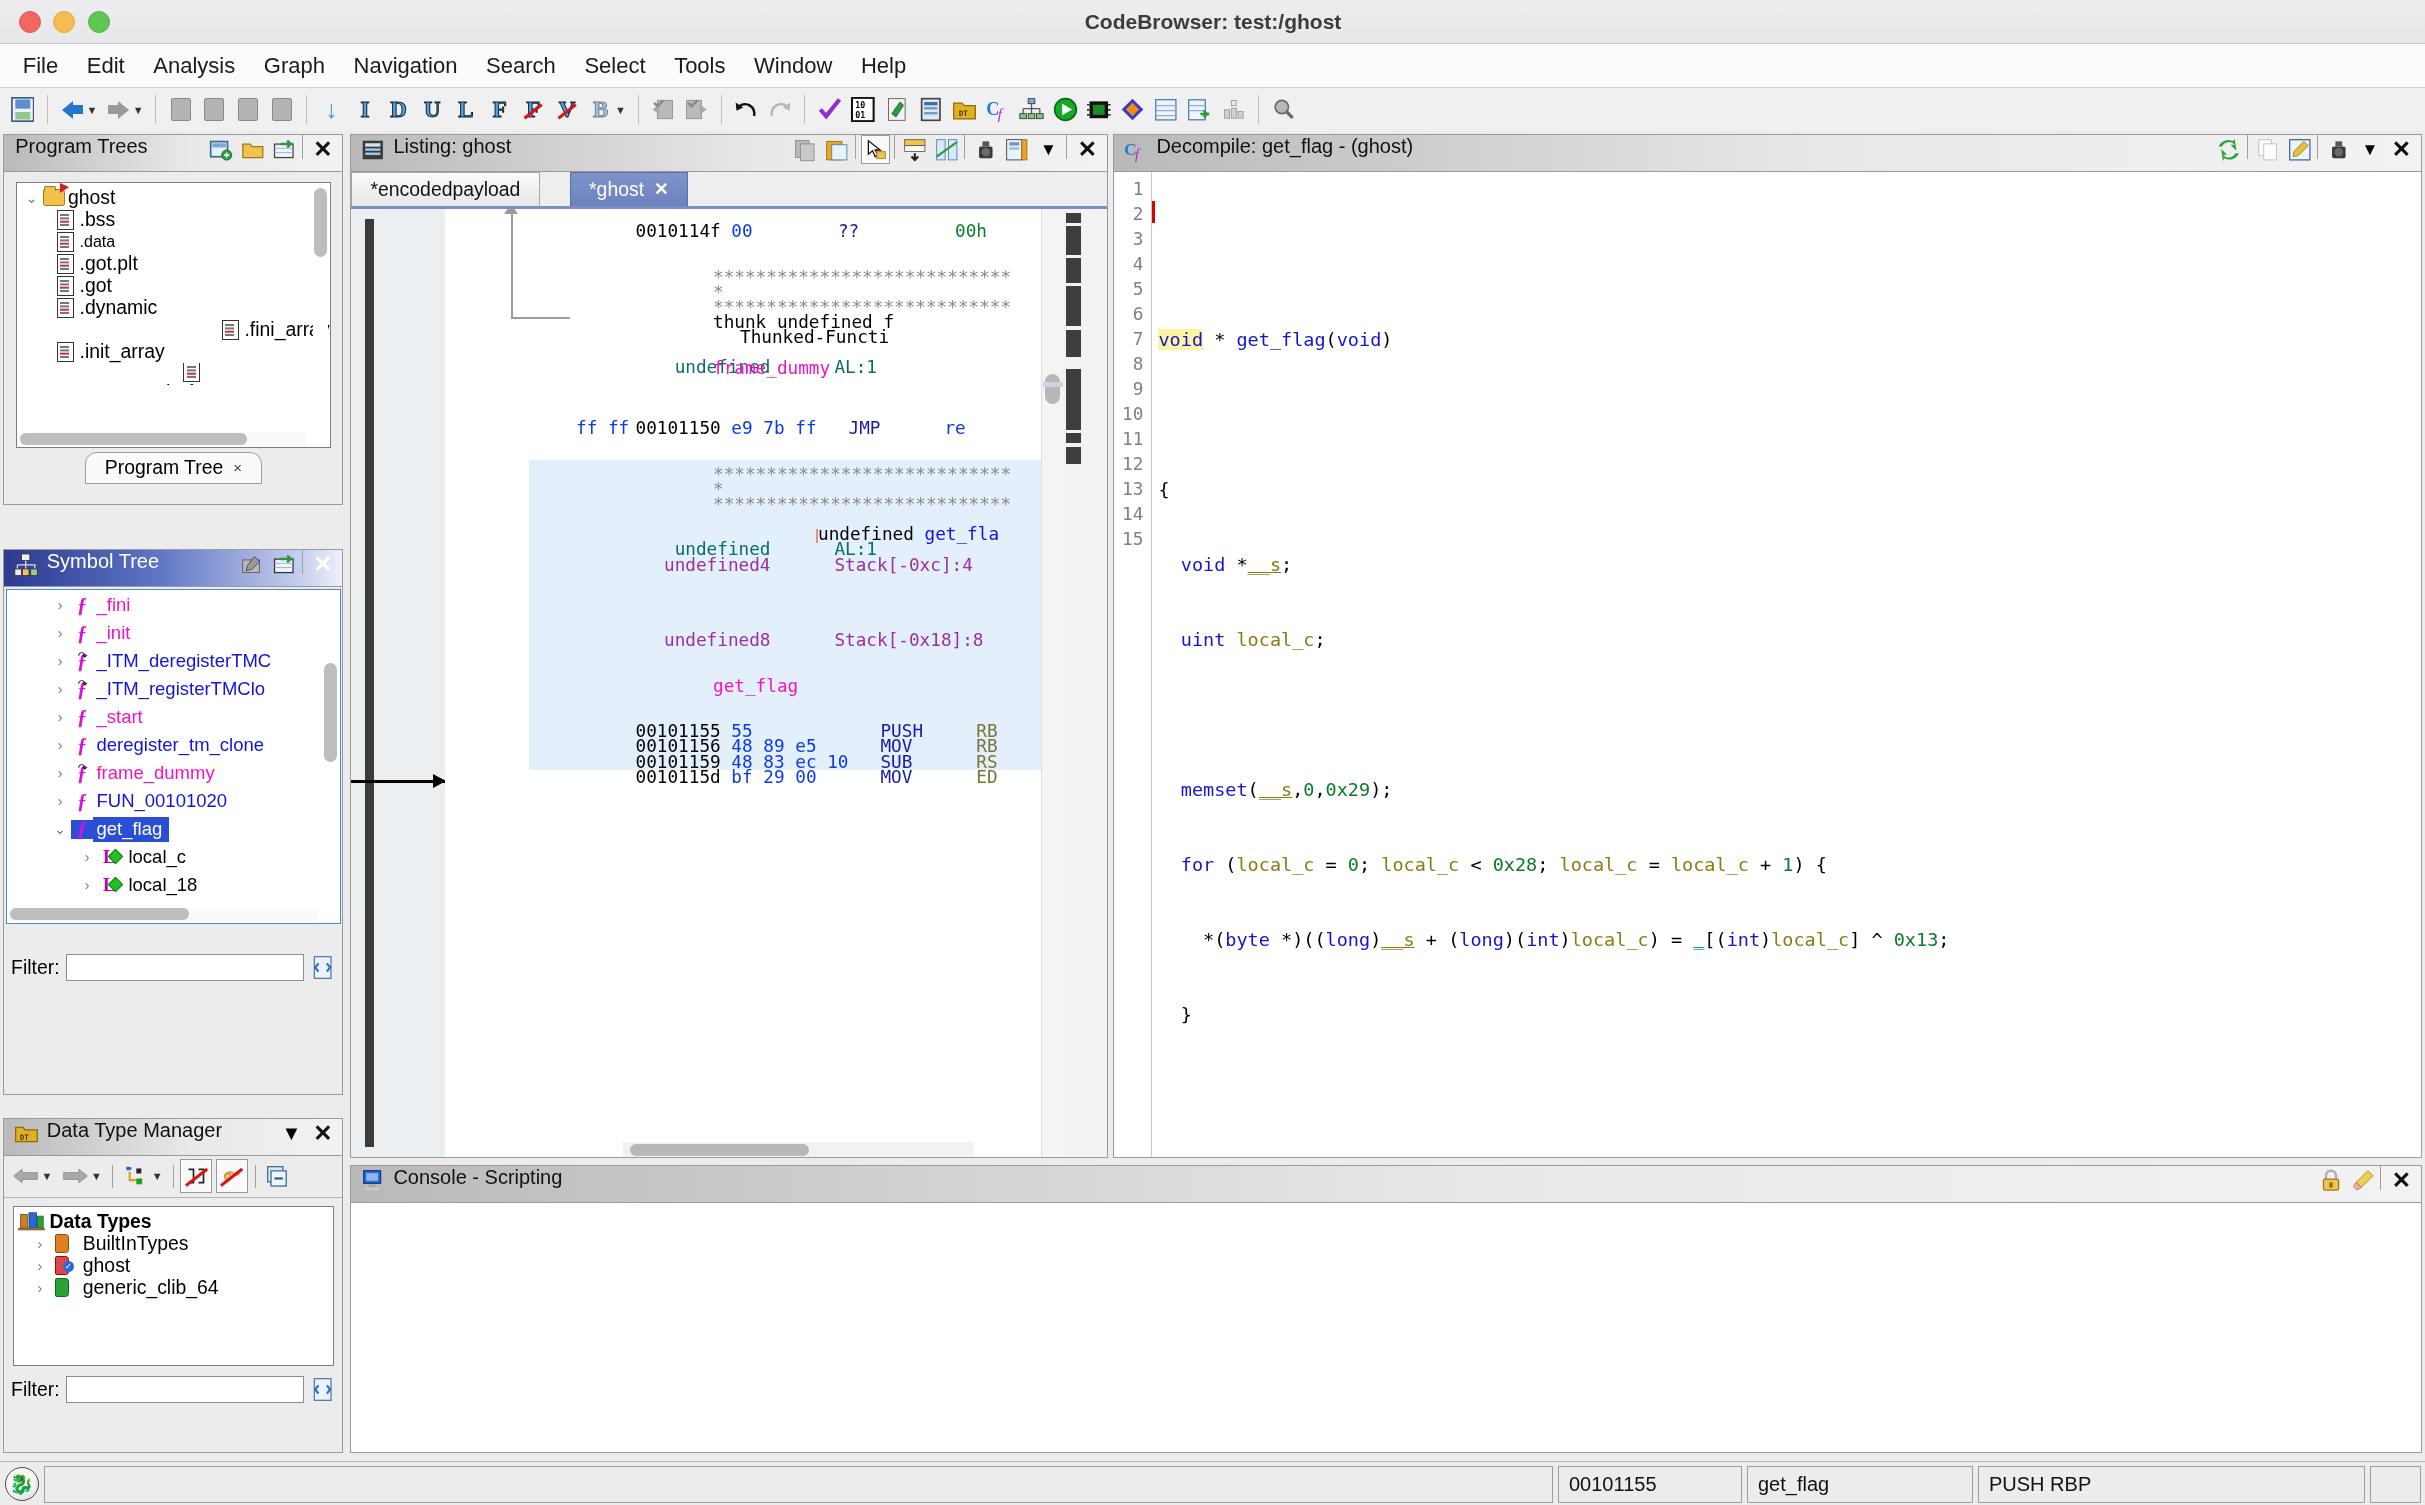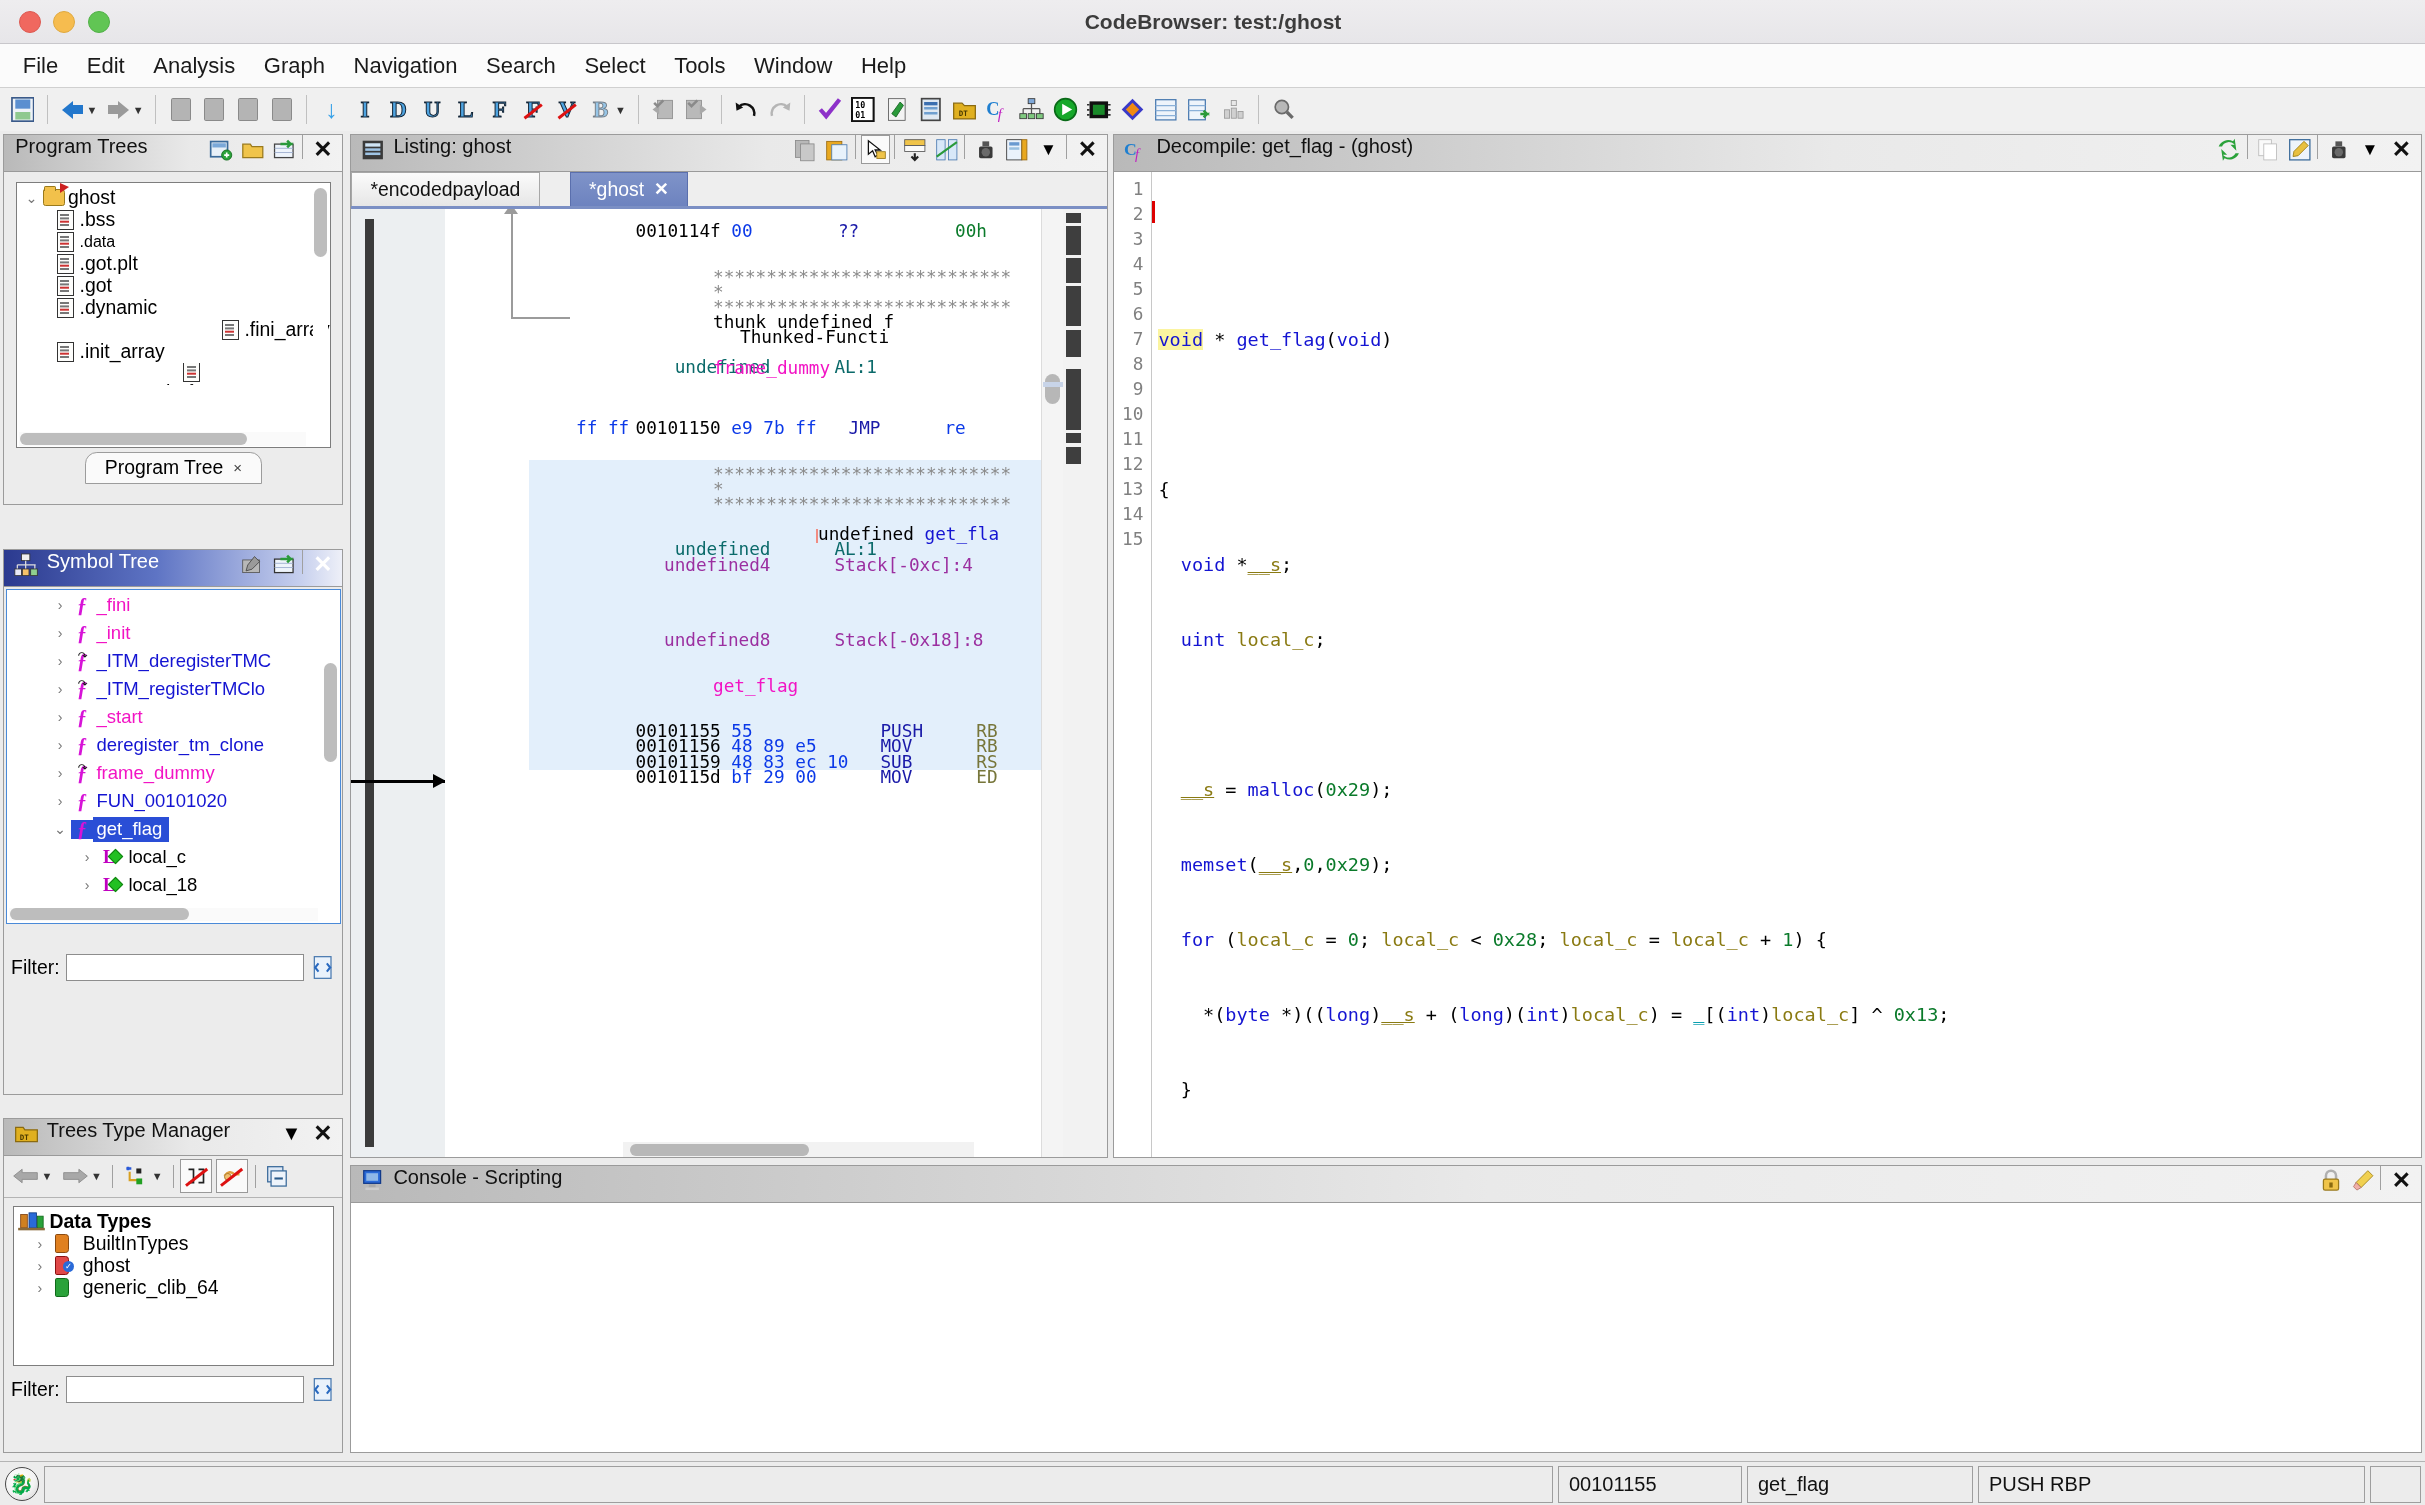--- a/index.html
+++ b/index.html
@@ -726,21 +726,21 @@
   </div>
 
   <div class="panel" style="left:3.4px; top:987px; width:340px; height:335px;">
     <div class="panel-head">
       <span class="head-btn">
         <svg width="25" height="22" viewBox="0 0 30 26" style="font-size:20px">
             <path d="M2 5 h9 l2 3 h15 v14 H2 Z" fill="#e0b020" stroke="#8a6a10" stroke-width="1.5"></path>
             <text x="7" y="20" font-size="9" font-weight="bold" fill="#4a3a00" font-family="monospace">DT</text>
           </svg>
       </span>
-      <span class="panel-title">Trees Type Manager</span>
+      <span class="panel-title">Data Type Manager</span>
       <span class="head-spacer"></span>
       <span class="head-btn" style="font-size:20px;">▼</span>
       <span class="head-btn">
           <span class="close-x">✕</span>
         </span>
     </div>
 
     <div style="background:#ececec;border-bottom:0.8px solid #b4b4b4;padding:3.4px 5px;display:flex;flex-wrap:wrap;align-items:center;gap:3.4px;">
       <span class="tb-btn">
         <svg width="27" height="22" viewBox="0 0 32 26">
@@ -1066,21 +1066,20 @@
       <div class="dec-rule"></div>
       <div class="dec-code">
         <div class="redbar"></div>
         <div>&nbsp;</div>
         <div><span class="kw hl-void">void</span><span class="punct"> * </span><span class="fn" id="decfn">get_flag</span><span class="punct">(</span><span class="kw">void</span><span class="punct">)</span></div>
         <div>&nbsp;</div>
         <div><span class="punct">{</span></div>
         <div>  <span class="kw">void</span> <span class="punct">*</span><span class="var" style="text-decoration:underline">__s</span><span class="punct">;</span></div>
         <div>  <span class="kw">uint</span> <span class="var">local_c</span><span class="punct">;</span></div>
         <div>&nbsp;</div>
-        <div>  <span class="var" style="text-decoration:underline">__s</span> <span class="punct">=</span> <span class="fn">malloc</span><span class="punct">(</span><span class="num">0x29</span><span class="punct">);</span></div>
         <div>  <span class="fn">memset</span><span class="punct">(</span><span class="var" style="text-decoration:underline">__s</span><span class="punct">,</span><span class="num">0</span><span class="punct">,</span><span class="num">0x29</span><span class="punct">);</span></div>
         <div>  <span class="kw">for</span> <span class="punct">(</span><span class="var">local_c</span> <span class="punct">=</span> <span class="num">0</span><span class="punct">;</span> <span class="var">local_c</span> <span class="punct">&lt;</span> <span class="num">0x28</span><span class="punct">;</span> <span class="var">local_c</span> <span class="punct">=</span> <span class="var">local_c</span> <span class="punct">+</span> <span class="num">1</span><span class="punct">) {</span></div>
         <div>    <span class="punct">*(</span><span class="kw">byte</span> <span class="punct">*)((</span><span class="kw">long</span><span class="punct">)</span><span class="var" style="text-decoration:underline">__s</span> <span class="punct">+ (</span><span class="kw">long</span><span class="punct">)(</span><span class="kw">int</span><span class="punct">)</span><span class="var">local_c</span><span class="punct">) =</span> <span style="color:#0aa0b0;text-decoration:underline">_</span><span class="punct">[(</span><span class="kw">int</span><span class="punct">)</span><span class="var">local_c</span><span class="punct">] ^ </span><span class="num">0x13</span><span class="punct">;</span></div>
         <div>  <span class="punct">}</span></div>
         
         
         
       </div>
     </div>
   </div>

